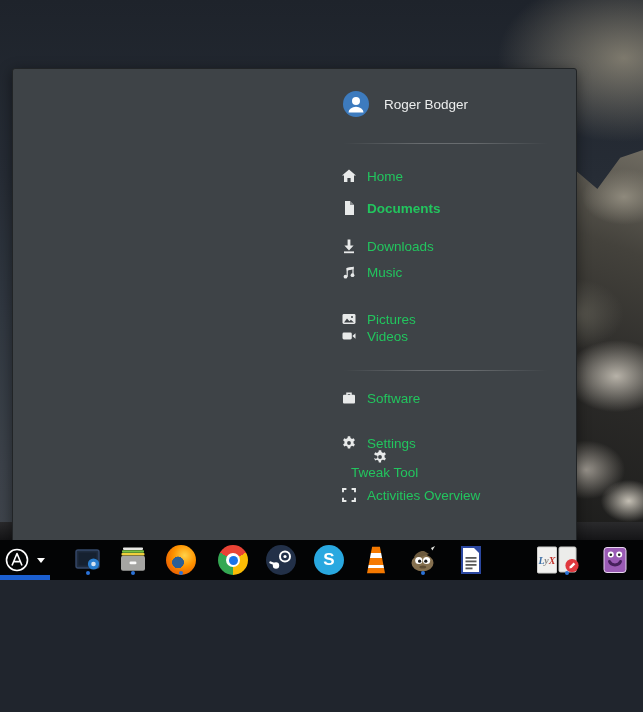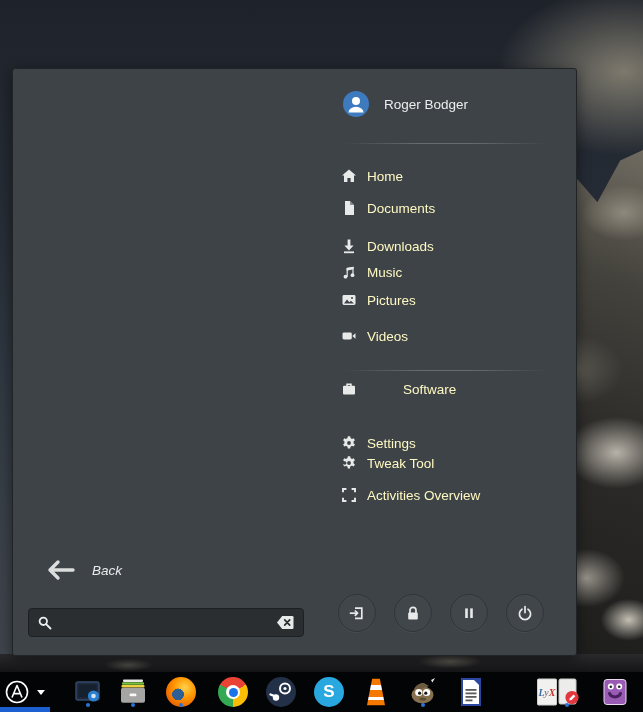--- a/index.html
+++ b/index.html
@@ -1,17 +1,17 @@
 <!DOCTYPE html>
 <html><head>
 <meta charset="utf-8">
 <style>
   html,body{margin:0;padding:0;width:643px;height:712px;overflow:hidden;
     font-family:"Liberation Sans","DejaVu Sans",sans-serif;background:#20252d;}
-  .stage{position:relative;width:643px;height:712px;overflow:hidden;}
+  .stage{position:relative;width:643px;height:580px;overflow:hidden;}
 
   
   .wallpaper{position:absolute;inset:0;
     background:
       radial-gradient(180px 120px at 97% 10%, rgba(201,189,160,.55), rgba(201,189,160,0) 70%),
       linear-gradient(180deg,#1e232b 0%,#262c35 30%,#313841 55%,#3c424a 80%,#40464d 100%);}
   .mountain{position:absolute;right:0;top:150px;width:95px;bottom:40px;
     background:
       radial-gradient(60px 40px at 80% 12%, #8e897c 0%, rgba(142,137,124,0) 70%),
       radial-gradient(70px 50px at 28% 42%, #5a5850 0%, rgba(90,88,80,0) 70%),
@@ -32,21 +32,21 @@
     box-shadow:0 3px 14px rgba(0,0,0,.45);box-sizing:border-box;color:#e8eaea;}
   .sep{position:absolute;height:1px;left:330px;width:205px;
     background:linear-gradient(90deg,rgba(255,255,255,0) 0%,rgba(255,255,255,.22) 38%,rgba(255,255,255,.22) 62%,rgba(255,255,255,0) 100%);}
 
   .user-row{position:absolute;left:330px;top:21px;display:flex;align-items:center;height:28px;cursor:default;}
   .avatar{width:26px;height:26px;border-radius:50%;background:#3d7bbe;display:flex;align-items:center;justify-content:center;}
   .user-name{margin-left:15px;font-size:13.5px;color:#eceeee;}
 
   .menu-item{position:absolute;left:328px;display:flex;align-items:center;height:28px;cursor:default;}
   .menu-item .mi-icon{width:16px;height:16px;flex:0 0 16px;display:flex;}
-  .menu-item .mi-label{margin-left:10px;font-size:13.5px;color:#fef9c3;white-space:nowrap;}
+  .menu-item .mi-label{margin-left:10px;font-size:13.5px;color:#22c55e;white-space:nowrap;}
 
   .back-row{position:absolute;left:33px;top:487px;display:flex;align-items:center;height:28px;}
   .back-label{margin-left:16px;font-size:13.5px;color:#e9ebeb;font-style:italic;}
 
   .search-box{position:absolute;left:15px;top:539px;width:276px;height:29px;box-sizing:border-box;
     background:#2a2e30;border:1px solid #1d2022;border-radius:4px;
     display:flex;align-items:center;padding:0 8px;}
   .search-text{margin-left:8px;font-size:13px;color:#f2f3f3;display:flex;align-items:center;flex:1;}
   .caret-bar{display:inline-block;width:1.5px;height:14px;background:#f2f3f3;margin-left:1px;}
   .clear-btn{margin-left:auto;display:flex;align-items:center;}
@@ -104,21 +104,21 @@
     <div class="sep" style="top:74px;"></div>
 
     <div class="menu-item" style="top:93px;">
       <span class="mi-icon">
         <svg width="16" height="16" viewBox="0 0 16 16">
             <path fill="#e8eaea" d="M8 1.6 15 7.6h-2V14H9.6v-4H6.4v4H3V7.6H1z"></path>
           </svg>
       </span>
       <span class="mi-label">Home</span>
     </div>
-    <div class="menu-item" style="top:125px;">
+    <div class="menu-item" style="top:125px;font-weight:bold;">
       <span class="mi-icon">
         <svg width="16" height="16" viewBox="0 0 16 16">
             <path fill="#e8eaea" d="M4 1h5l4 4v10H4z"></path>
             <path fill="#3e4347" d="M9 1l4 4H9z" opacity=".55"></path>
           </svg>
       </span>
       <span class="mi-label">Documents</span>
     </div>
     <div class="menu-item" style="top:157px;align-items:flex-end;">
       <span class="mi-icon">
@@ -133,21 +133,21 @@
       <span class="mi-icon">
         <svg width="16" height="16" viewBox="0 0 16 16" fill="#e8eaea">
           <circle cx="4.5" cy="12.7" r="1.9"></circle>
             <circle cx="11.5" cy="11.2" r="1.9"></circle>
           <path d="M5.6 12.7V4.1l7-1.4v8.5h-1.2V5.3L6.8 6.4v6.3z"></path>
           <path d="M5.6 4.1l7-1.4v2.3l-7 1.4z"></path>
         </svg>
       </span>
       <span class="mi-label">Music</span>
     </div>
-    <div class="menu-item" style="top:217px;">
+    <div class="menu-item" style="top:236px;">
       <span class="mi-icon">
         <svg width="16" height="16" viewBox="0 0 16 16">
           <rect x="1.5" y="3" width="13" height="10" rx="1.4" fill="#e8eaea"></rect>
           <path fill="#3e4347" d="M3 11.4 6 7.4l2.4 2.9 1.5-1.5 3.1 2.6z"></path>
           <circle cx="11" cy="6" r="1" fill="#3e4347"></circle>
         </svg>
       </span>
       <span class="mi-label">Pictures</span>
     </div>
     <div class="menu-item" style="top:253px;align-items:center;">
@@ -155,38 +155,38 @@
         <svg width="16" height="16" viewBox="0 0 16 16" fill="#e8eaea">
           <rect x="1.5" y="4.5" width="9.3" height="7" rx="1.4"></rect>
           <path d="M11.4 8l3.1-2.7v5.4z"></path>
         </svg>
       </span>
       <span class="mi-label">Videos</span>
     </div>
 
     <div class="sep" style="top:301px;"></div>
 
-    <div class="menu-item" style="top:306px;gap:36px;">
+    <div class="menu-item" style="top:315px;">
       <span class="mi-icon">
         <svg width="16" height="16" viewBox="0 0 16 16">
           <path d="M6 5V3.2h4V5" stroke="#e8eaea" stroke-width="1.5" fill="none"></path>
           <rect x="2" y="4.8" width="12" height="8.8" rx="1" fill="#e8eaea"></rect>
         </svg>
       </span>
       <span class="mi-label">Software</span>
     </div>
     <div class="menu-item" style="top:360px;">
       <span class="mi-icon">
         <svg width="16" height="16" viewBox="0 0 16 16">
           <path fill="#e8eaea" fill-rule="evenodd" d="M6.8 1.2 6.5 3a5.2 5.2 0 0 0-1.5.9L3.3 3.2 2.1 5.3l1.4 1.2a5.3 5.3 0 0 0 0 1.7L2.1 9.4l1.2 2.1 1.7-.7c.5.4 1 .7 1.5.9l.3 1.8h2.4l.3-1.8c.5-.2 1-.5 1.5-.9l1.7.7 1.2-2.1-1.4-1.2a5.3 5.3 0 0 0 0-1.7l1.4-1.2-1.2-2.1-1.7.7a5.2 5.2 0 0 0-1.5-.9l-.3-1.8zM8 9.9A1.9 1.9 0 1 1 8 6.1a1.9 1.9 0 0 1 0 3.8z"></path>
         </svg>
       </span>
       <span class="mi-label">Settings</span>
     </div>
-    <div class="menu-item" style="top:380px;">
+    <div class="menu-item" style="top:380px;flex-direction:column;">
       <span class="mi-icon">
         <svg width="16" height="16" viewBox="0 0 16 16">
           <path fill="#e8eaea" fill-rule="evenodd" d="M6.8 1.2 6.5 3a5.2 5.2 0 0 0-1.5.9L3.3 3.2 2.1 5.3l1.4 1.2a5.3 5.3 0 0 0 0 1.7L2.1 9.4l1.2 2.1 1.7-.7c.5.4 1 .7 1.5.9l.3 1.8h2.4l.3-1.8c.5-.2 1-.5 1.5-.9l1.7.7 1.2-2.1-1.4-1.2a5.3 5.3 0 0 0 0-1.7l1.4-1.2-1.2-2.1-1.7.7a5.2 5.2 0 0 0-1.5-.9l-.3-1.8zM8 9.9A1.9 1.9 0 1 1 8 6.1a1.9 1.9 0 0 1 0 3.8z"></path>
           <circle cx="3.8" cy="8" r="1.7" fill="#3e4347"></circle>
           <circle cx="10.8" cy="12.4" r="1.7" fill="#3e4347"></circle>
         </svg>
       </span>
       <span class="mi-label">Tweak Tool</span>
     </div>
     <div class="menu-item" style="top:412px;">

